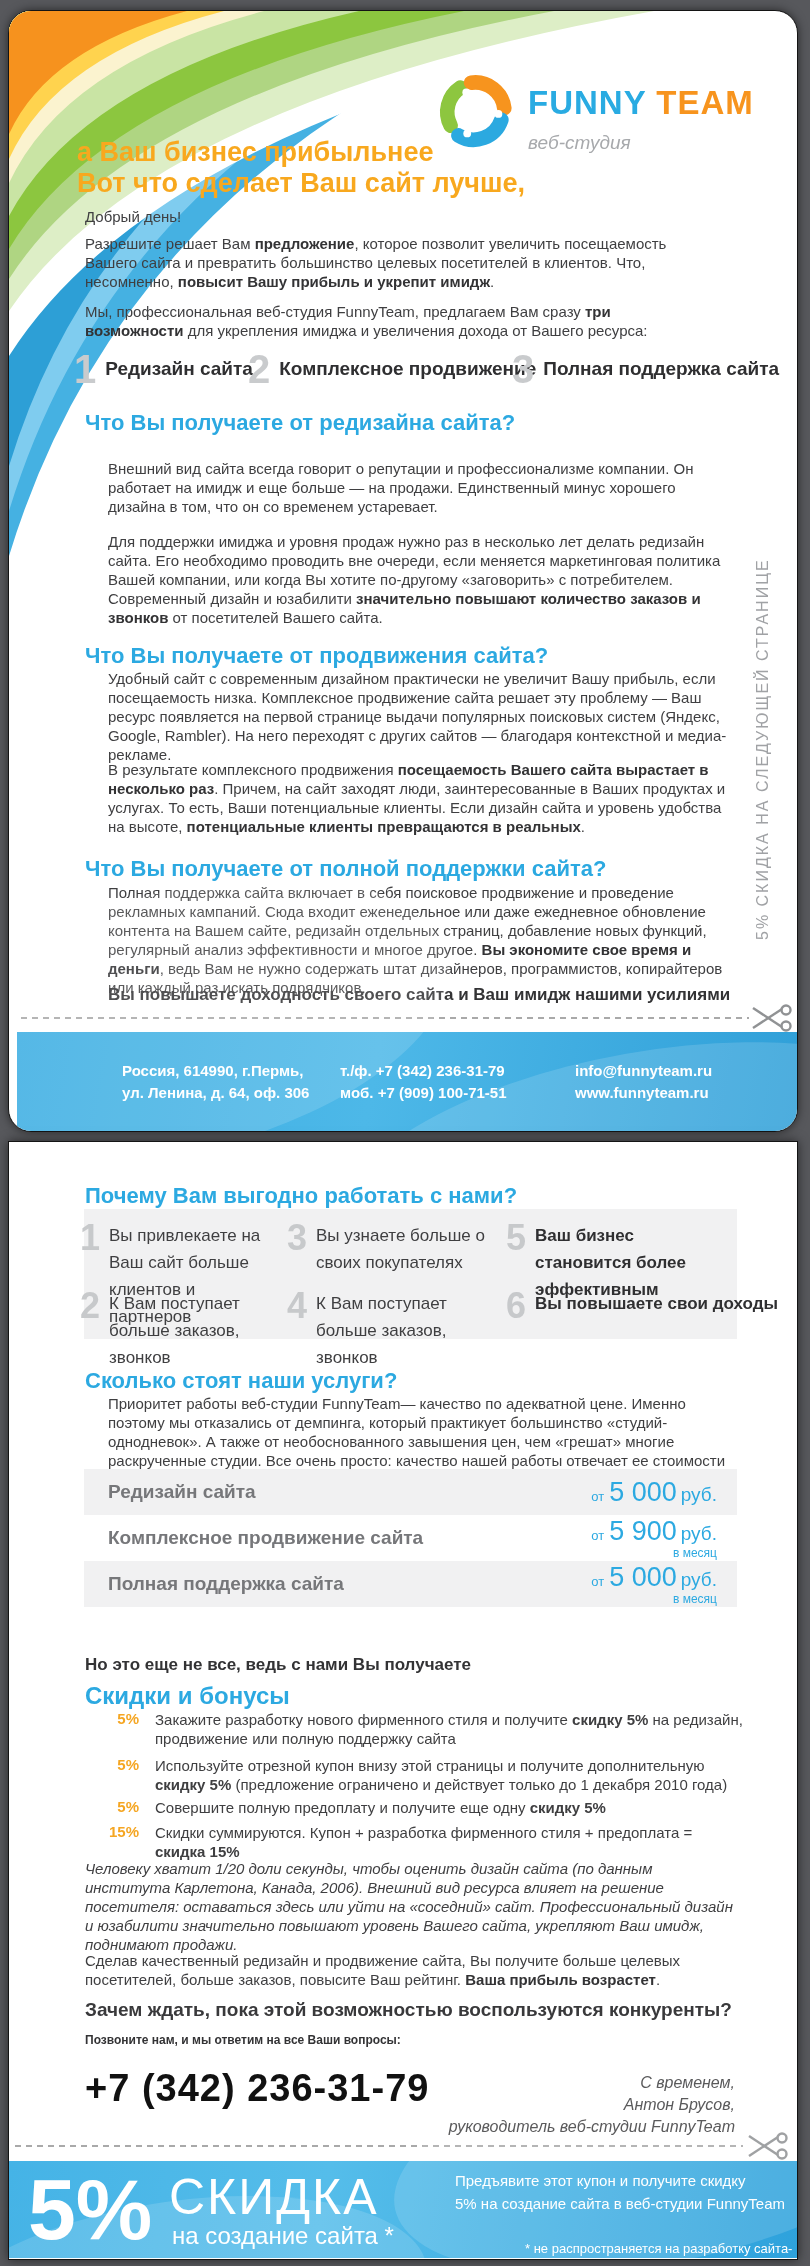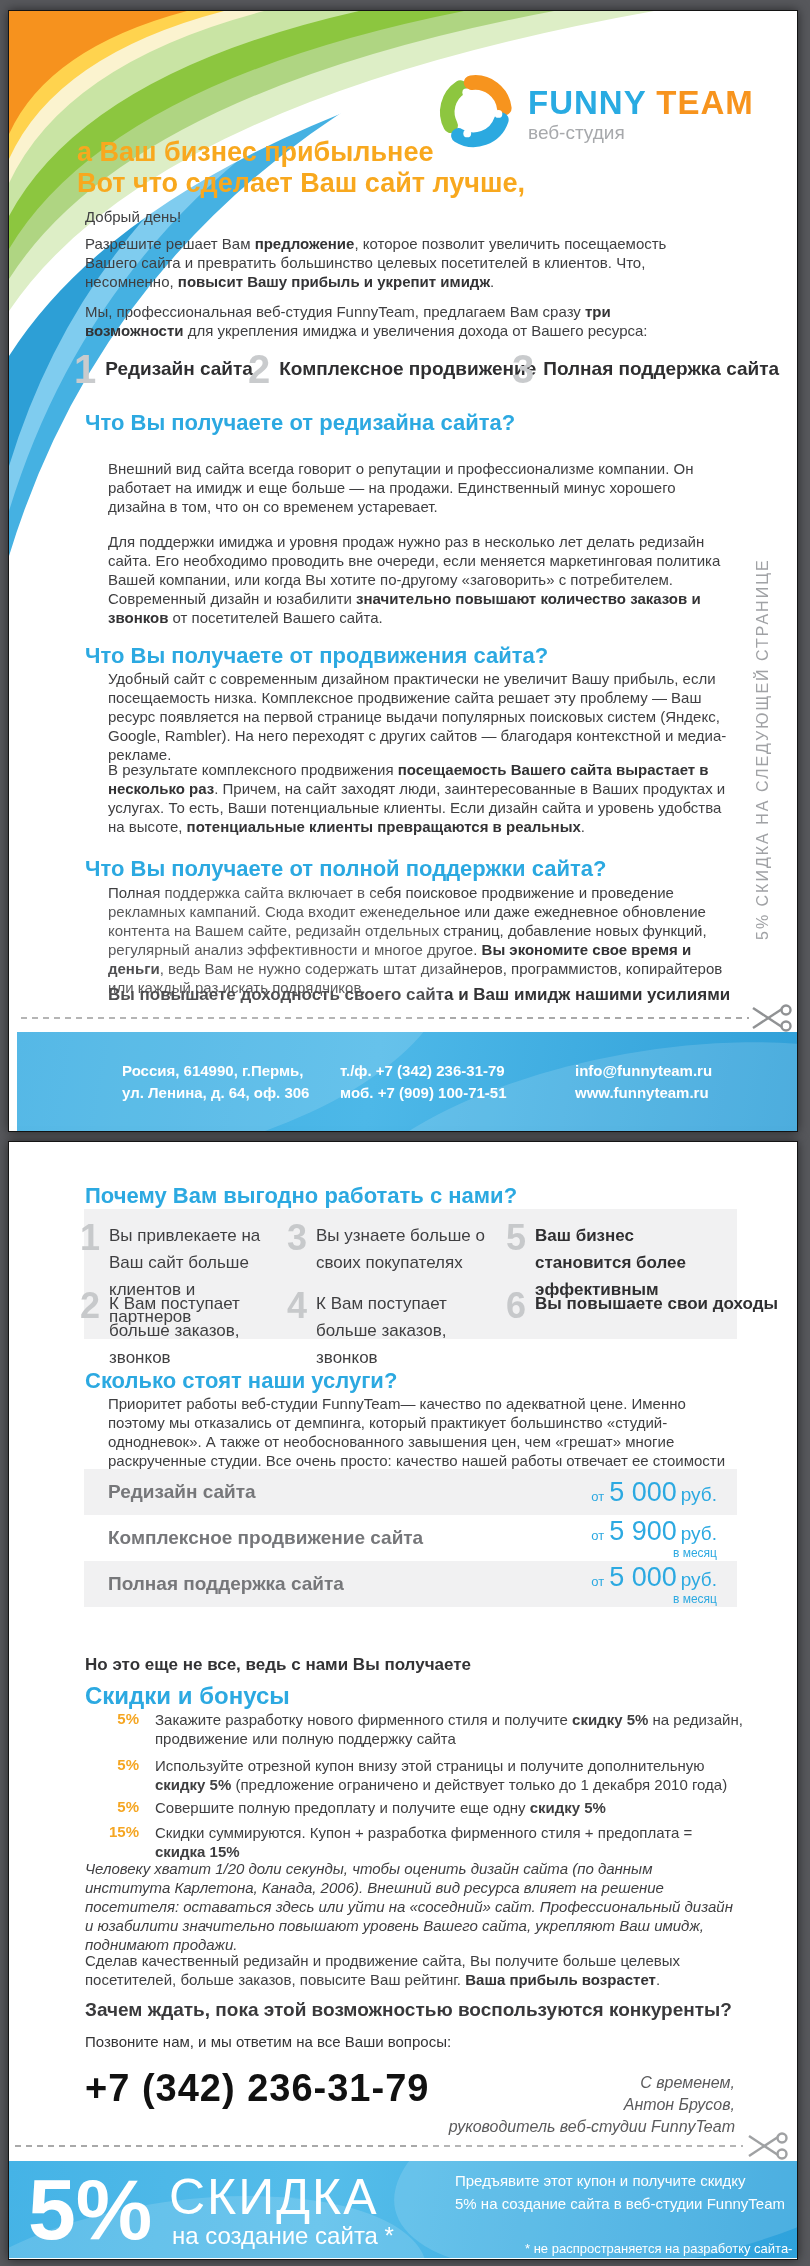--- a/index.html
+++ b/index.html
@@ -7,31 +7,31 @@
     width:810px;height:2266px;position:relative;overflow:hidden;
     background:#57585c;
     font-family:"Liberation Sans","DejaVu Sans",sans-serif;
     -webkit-font-smoothing:antialiased;
   }
   .page{
     position:absolute;left:8px;width:788px;background:#ffffff;
     border:1px solid #141414;box-shadow:0 0 10px rgba(0,0,0,.55);
     overflow:hidden;
   }
-  #page1{top:10px;height:1120px;}
+  #page1{top:10px;height:1120px;border-radius:23px;}
   #page2{top:1141px;height:1117px;}
   .abs{position:absolute;}
   .body-par{font-size:15px;line-height:19px;color:#3f3f41;width:627px;}
   .body-par b,.bseg{font-weight:bold;color:#333335;}
   h2.sec{font-size:22px;font-weight:bold;color:#2ca9e1;margin:0;}
   
   .logo-text .l1{font-size:33px;font-weight:bold;letter-spacing:1px;}
   .logo-text .funny{color:#29abe2;}
   .logo-text .team{color:#f7941e;}
-  .logo-text .tagline{font-size:19px;color:#a7a9ac;margin-top:0;}
+  .logo-text .tagline{font-size:19px;color:#a7a9ac;margin-top:10px;font-style:italic;}
   .doc-title{font-size:27px;line-height:31px;font-weight:bold;color:#f8a81e;}
   .opt-item{display:flex;align-items:center;gap:9px;}
   .opt-num{font-size:40px;font-weight:bold;color:#c9cbcd;line-height:36px;}
   .opt-label{font-size:19px;font-weight:bold;color:#2f2f31;white-space:nowrap;}
   .closing{font-size:17px;font-weight:bold;color:#333335;}
   .dashes{height:2px;background:repeating-linear-gradient(90deg,#a9a9a9 0 6px,transparent 6px 11px);}
   .vnote{
     width:360px;text-align:center;font-size:16px;letter-spacing:2px;color:#a0a2a5;
     transform:rotate(-90deg);white-space:nowrap;
   }
@@ -53,21 +53,21 @@
   .price-label{font-size:19px;font-weight:bold;color:#76777a;}
   .price-val{color:#2ca9e1;text-align:right;line-height:1;}
   .price-val .pre{font-size:13px;margin-right:5px;}
   .price-val .amt{font-size:27px;}
   .price-val .unit{font-size:19px;margin-left:4px;}
   .price-val .per{font-size:12px;display:block;margin-top:2px;}
   .bonus-pct{font-size:15px;font-weight:bold;color:#f5a623;width:40px;text-align:right;}
   .bonus-text{font-size:15px;line-height:19px;color:#3f3f41;width:590px;}
   .italic-par{font-style:italic;}
   .cta{font-size:19px;font-weight:bold;color:#39393b;}
-  .callline{font-size:15px;font-weight:normal;color:#333335;}
+  .callline{font-size:12px;font-weight:bold;color:#333335;}
   .bigphone{font-size:38px;font-weight:bold;color:#111;letter-spacing:1px;}
   .signature{font-style:italic;font-size:16px;line-height:22px;color:#3f3f41;text-align:right;}
   .coupon{
     left:0;width:100%;height:97px;
     background:linear-gradient(100deg,#45b3e6 0%,#55bdea 40%,#2ea2dc 100%);
     color:#fff;
   }
   .coupon .big5{font-size:86px;font-weight:bold;line-height:88px;}
   .coupon .ctitle{font-size:50px;font-weight:normal;line-height:50px;letter-spacing:2px;}
   .coupon .csub{font-size:24px;line-height:26px;}

